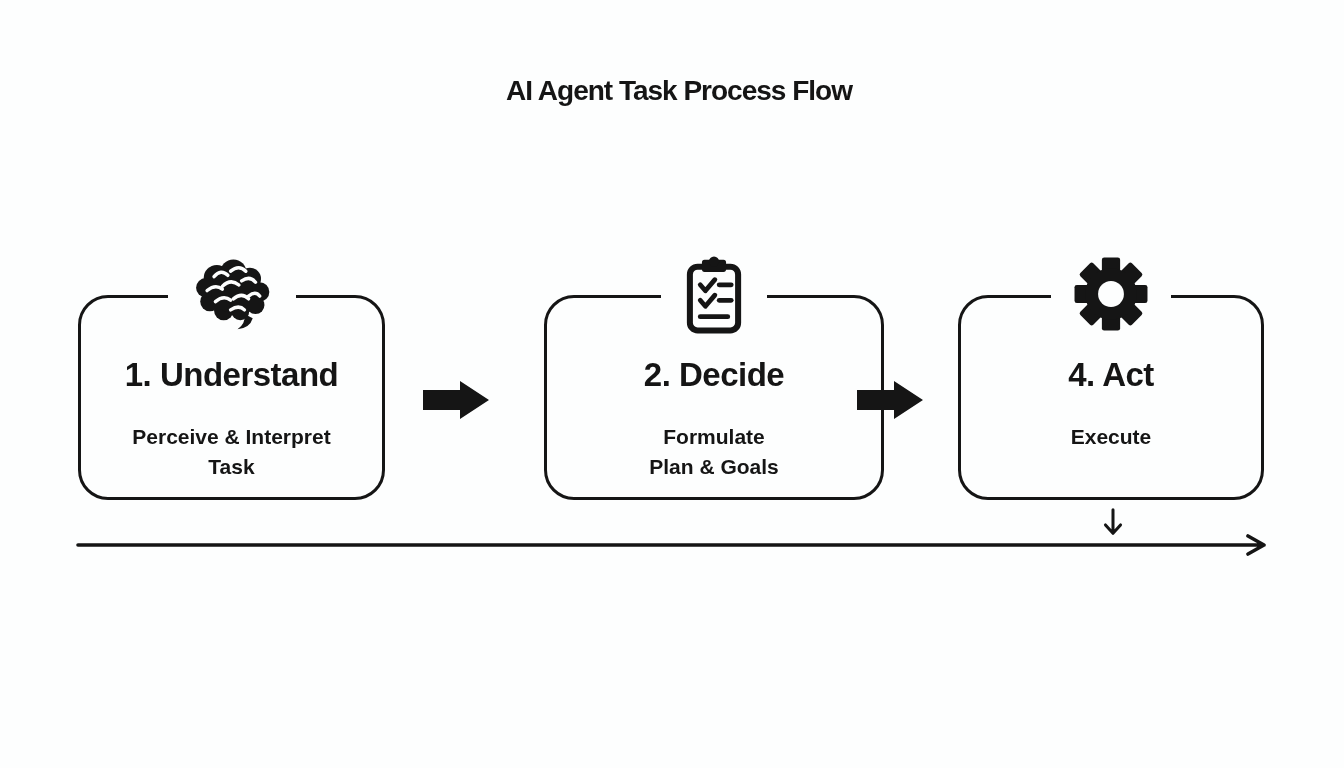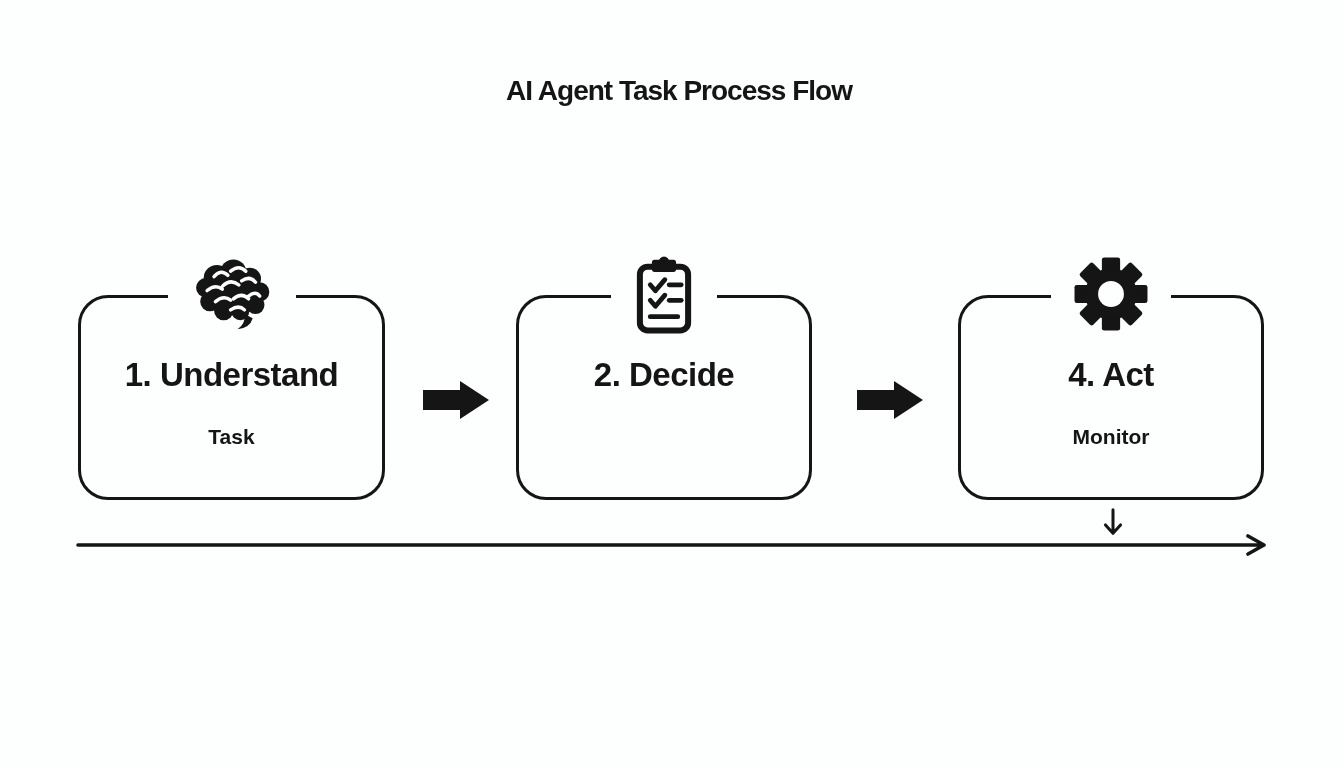--- a/index.html
+++ b/index.html
@@ -23,21 +23,21 @@
   }
   .step{
     position:absolute;top:295px;height:205px;
     border:3.5px solid var(--ink);
     border-radius:30px;
     box-sizing:border-box;
     text-align:center;
     background:transparent;
   }
   .step-1{left:78px;width:307px;padding-left:33px;}
-  .step-2{left:516px;width:296px;}
+  .step-2{left:544px;width:340px;}
   .step-3{left:958px;width:306px;}
   .icon-wrap{
     position:absolute;top:-42px;left:50%;
     transform:translateX(-50%);
     background:var(--background);
     padding:0 22px;
     line-height:0;
   }
   .step-title{
     position:absolute;top:58px;left:0;width:100%;
@@ -84,20 +84,21 @@
           <path d="M74,36 q12,-8 20,2"></path>
             <path d="M84,58 q10,-8 16,0"></path>
           <path d="M36,66 q12,-10 22,-2"></path>
             <path d="M62,62 q12,-10 22,0"></path>
           <path d="M58,78 q12,-8 20,0"></path>
         </g>
       </svg>
     </span>
     <div class="step-title">1. Understand</div>
     <div class="step-sub">
+      <div>Perceive &amp; Interpret</div>
       <div>Task</div>
     </div>
   </div>
 
   <svg class="flow-arrow flow-arrow-1" viewBox="0 0 66 38" aria-hidden="true">
     <polygon points="0,9 37,9 37,0 66,19 37,38 37,29 0,29" fill="#151515"></polygon>
   </svg>
 
   <div class="step step-2">
     <span class="icon-wrap">
@@ -108,20 +109,24 @@
         <g stroke="#151515" stroke-width="5.5" fill="none" stroke-linecap="round" stroke-linejoin="round">
           <path d="M20,33 l6,7 l11,-13"></path>
           <line x1="42" y1="33" x2="56" y2="33"></line>
           <path d="M20,51 l6,7 l11,-13"></path>
           <line x1="42" y1="51" x2="56" y2="51"></line>
           <line x1="20" y1="70" x2="52" y2="70"></line>
         </g>
       </svg>
     </span>
     <div class="step-title">2. Decide</div>
+    <div class="step-sub">
+      <div>Formulate</div>
+      <div>Plan &amp; Goals</div>
+    </div>
   </div>
 
   <svg class="flow-arrow flow-arrow-2" viewBox="0 0 66 38" aria-hidden="true">
     <polygon points="0,9 37,9 37,0 66,19 37,38 37,29 0,29" fill="#151515"></polygon>
   </svg>
 
   <div class="step step-3">
     <span class="icon-wrap">
       <svg width="76" height="76" viewBox="0 0 100 100" aria-hidden="true">
         <g fill="#151515" transform="translate(50,50)">
@@ -129,21 +134,21 @@
           <rect x="-48" y="-12" width="96" height="24" rx="3" transform="rotate(45)"></rect>
           <rect x="-48" y="-12" width="96" height="24" rx="3" transform="rotate(90)"></rect>
           <rect x="-48" y="-12" width="96" height="24" rx="3" transform="rotate(135)"></rect>
           <circle r="34"></circle>
         </g>
         <circle cx="50" cy="50" r="17" fill="#fdfefe"></circle>
       </svg>
     </span>
     <div class="step-title">4. Act</div>
     <div class="step-sub">
-      <div>Monitor</div>
+      <div>Execute</div>
     </div>
   </div>
 
   <svg class="down-arrow" viewBox="0 0 26 34" aria-hidden="true">
     <path d="M13,3 V27 M5,19 L13,28 L21,19" stroke="#151515" stroke-width="3.2" fill="none" stroke-linecap="round" stroke-linejoin="round"></path>
   </svg>
 
   <svg class="timeline" viewBox="0 0 1198 28" aria-hidden="true">
     <path d="M2,14 H1186 M1172,5 L1188,14 L1172,23" stroke="#151515" stroke-width="3.6" fill="none" stroke-linecap="round" stroke-linejoin="round"></path>
   </svg>

